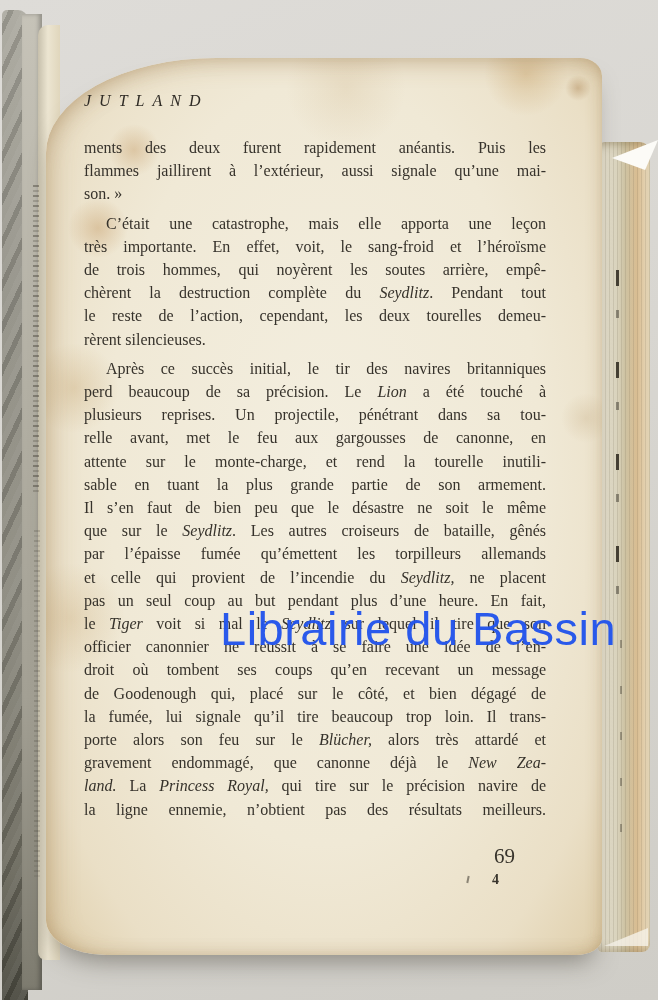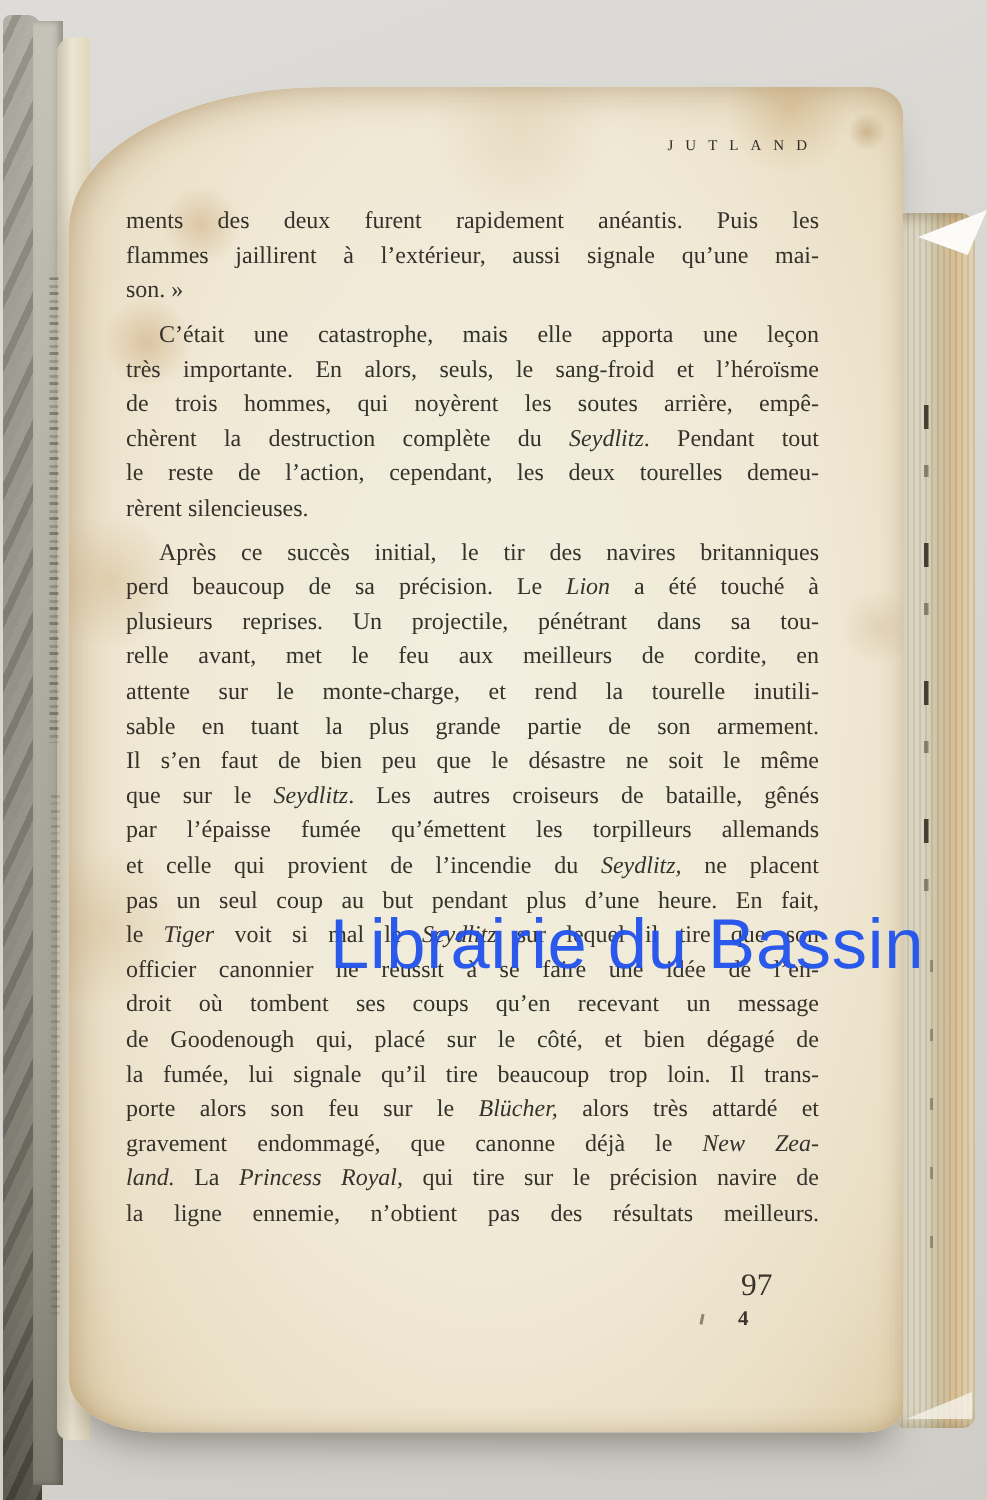--- a/index.html
+++ b/index.html
@@ -54,22 +54,22 @@
       radial-gradient(circle at 540px 360px,rgba(160,120,60,.16),rgba(160,120,60,0) 25px),
       radial-gradient(circle at 300px 30px,rgba(180,140,80,.14),rgba(180,140,80,0) 60px),
       radial-gradient(ellipse at 50% 45%,#f3eedf 0%,#f0e9d6 55%,#eadfc6 82%,#dfceaa 100%);
     box-shadow:
       inset 18px 0 28px -14px rgba(140,100,50,.35),
       inset -10px 0 18px -12px rgba(140,100,50,.30),
       inset 0 18px 26px -16px rgba(140,100,50,.35),
       inset 0 -12px 18px -14px rgba(140,100,50,.28),
       0 16px 24px -10px rgba(70,65,55,.5);}
 
-  .running-head{position:absolute;left:38px;top:34px;width:462px;text-align:right;
-    font-size:10px;letter-spacing:8px;color:#2f2b25;}
+  .running-head{position:absolute;left:38px;top:34px;width:462px;text-align:left;
+    font-style:italic;font-size:16px;letter-spacing:8px;color:#2f2b25;}
   .body-text{position:absolute;left:38px;top:78px;width:462px;
     font-size:16px;line-height:23.2px;color:#36322b;}
   .para + .para{margin-top:6px;}
   .line{text-align:justify;text-align-last:justify;}
   .line.indent{text-indent:22px;}
   .line.short{text-align-last:left;}
   .it{font-style:italic;}
 
   .page-number{position:absolute;left:448px;top:786px;width:52px;text-align:left;
     font-size:21px;color:#38342c;}
@@ -101,48 +101,48 @@
   <div class="page">
     <div class="running-head">JUTLAND</div>
     <div class="body-text" id="body-text">
         <div class="para">
           <div class="line"><span>ments des deux furent rapidement anéantis. Puis les</span></div>
           <div class="line"><span>flammes jaillirent à l’extérieur, aussi signale qu’une mai-</span></div>
           <div class="line short"><span>son. »</span></div>
         </div>
         <div class="para">
           <div class="line indent"><span>C’était une catastrophe, mais elle apporta une leçon</span></div>
-          <div class="line"><span>très importante. En alors, seuls, le sang-froid et l’héroïsme</span></div>
+          <div class="line"><span>très importante. En effet, voit, le sang-froid et l’héroïsme</span></div>
           <div class="line"><span>de trois hommes, qui noyèrent les soutes arrière, empê-</span></div>
           <div class="line"><span>chèrent la destruction complète du </span><span class="it">Seydlitz</span><span>. Pendant tout</span></div>
           <div class="line"><span>le reste de l’action, cependant, les deux tourelles demeu-</span></div>
           <div class="line short"><span>rèrent silencieuses.</span></div>
         </div>
         <div class="para">
           <div class="line indent"><span>Après ce succès initial, le tir des navires britanniques</span></div>
           <div class="line"><span>perd beaucoup de sa précision. Le </span><span class="it">Lion</span><span> a été touché à</span></div>
           <div class="line"><span>plusieurs reprises. Un projectile, pénétrant dans sa tou-</span></div>
-          <div class="line"><span>relle avant, met le feu aux meilleurs de cordite, en</span></div>
+          <div class="line"><span>relle avant, met le feu aux gargousses de canonne, en</span></div>
           <div class="line"><span>attente sur le monte-charge, et rend la tourelle inutili-</span></div>
           <div class="line"><span>sable en tuant la plus grande partie de son armement.</span></div>
           <div class="line"><span>Il s’en faut de bien peu que le désastre ne soit le même</span></div>
           <div class="line"><span>que sur le </span><span class="it">Seydlitz</span><span>. Les autres croiseurs de bataille, gênés</span></div>
           <div class="line"><span>par l’épaisse fumée qu’émettent les torpilleurs allemands</span></div>
           <div class="line"><span>et celle qui provient de l’incendie du </span><span class="it">Seydlitz,</span><span> ne placent</span></div>
           <div class="line"><span>pas un seul coup au but pendant plus d’une heure. En fait,</span></div>
           <div class="line"><span>le </span><span class="it">Tiger</span><span> voit si mal le </span><span class="it">Seydlitz</span><span> sur lequel il tire que son</span></div>
           <div class="line"><span>officier canonnier ne réussit à se faire une idée de l’en-</span></div>
           <div class="line"><span>droit où tombent ses coups qu’en recevant un message</span></div>
           <div class="line"><span>de Goodenough qui, placé sur le côté, et bien dégagé de</span></div>
           <div class="line"><span>la fumée, lui signale qu’il tire beaucoup trop loin. Il trans-</span></div>
           <div class="line"><span>porte alors son feu sur le </span><span class="it">Blücher,</span><span> alors très attardé et</span></div>
           <div class="line"><span>gravement endommagé, que canonne déjà le </span><span class="it">New Zea-</span></div>
           <div class="line"><span class="it">land.</span><span> La </span><span class="it">Princess Royal,</span><span> qui tire sur le précision navire de</span></div>
           <div class="line"><span>la ligne ennemie, n’obtient pas des résultats meilleurs.</span></div>
         </div>
       </div>
-    <div class="page-number">97</div>
+    <div class="page-number">69</div>
     <span class="print-speck"></span>
     <div class="signature-mark">4</div>
   </div>
 
   <div class="watermark" style="color: rgb(34, 84, 236); margin-left: 40px;">Librairie du Bassin</div>
 </div>
 
 </body></html>

